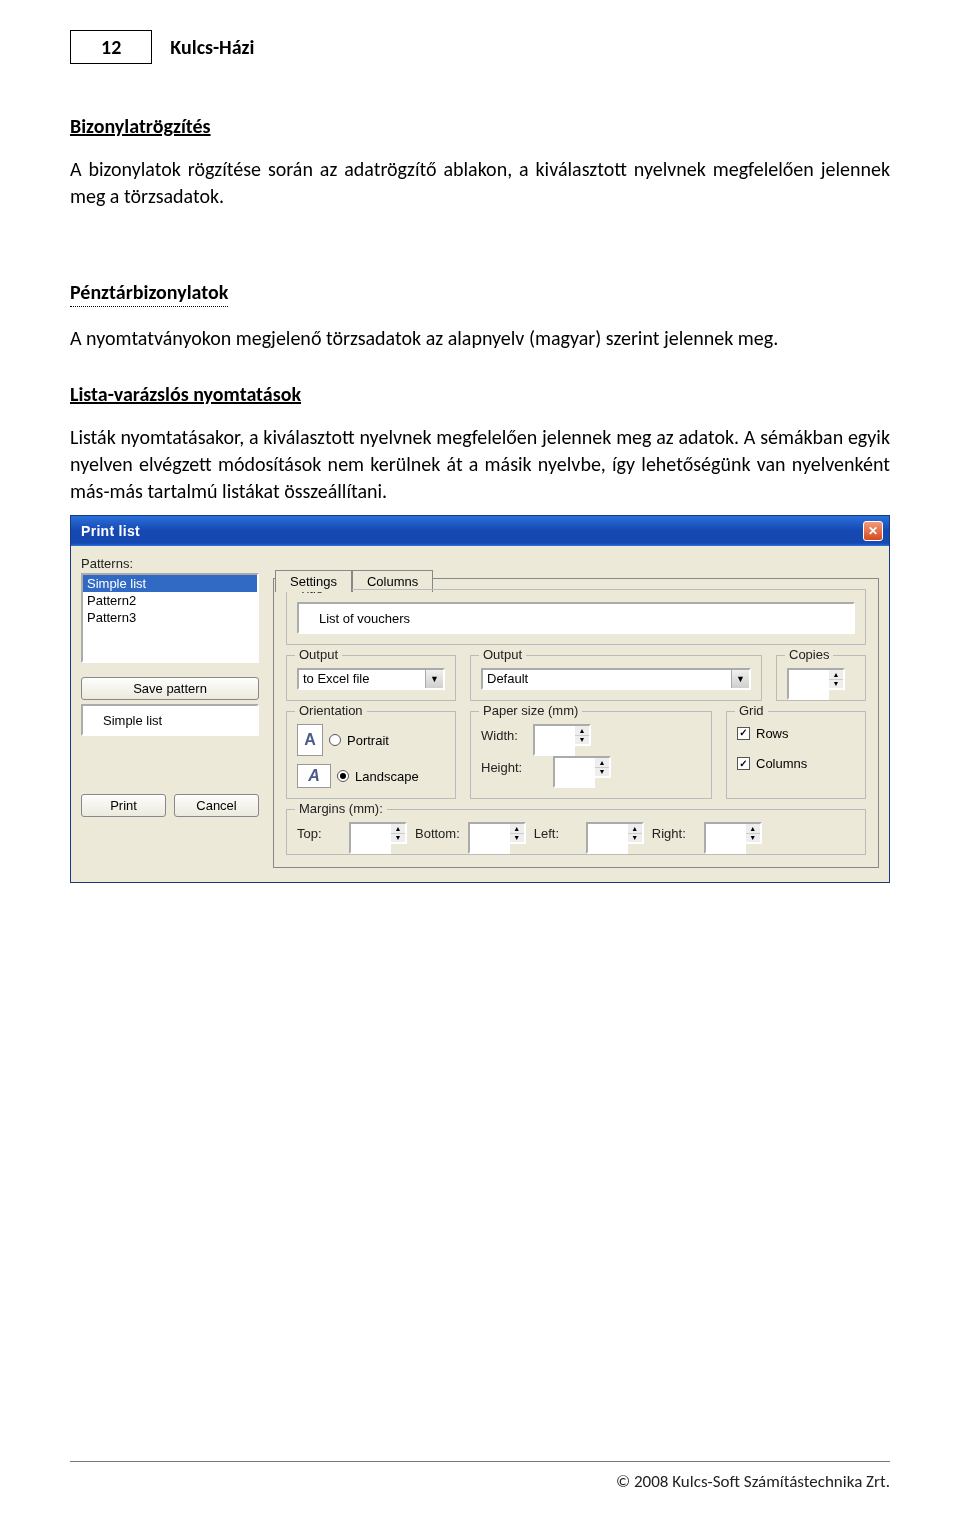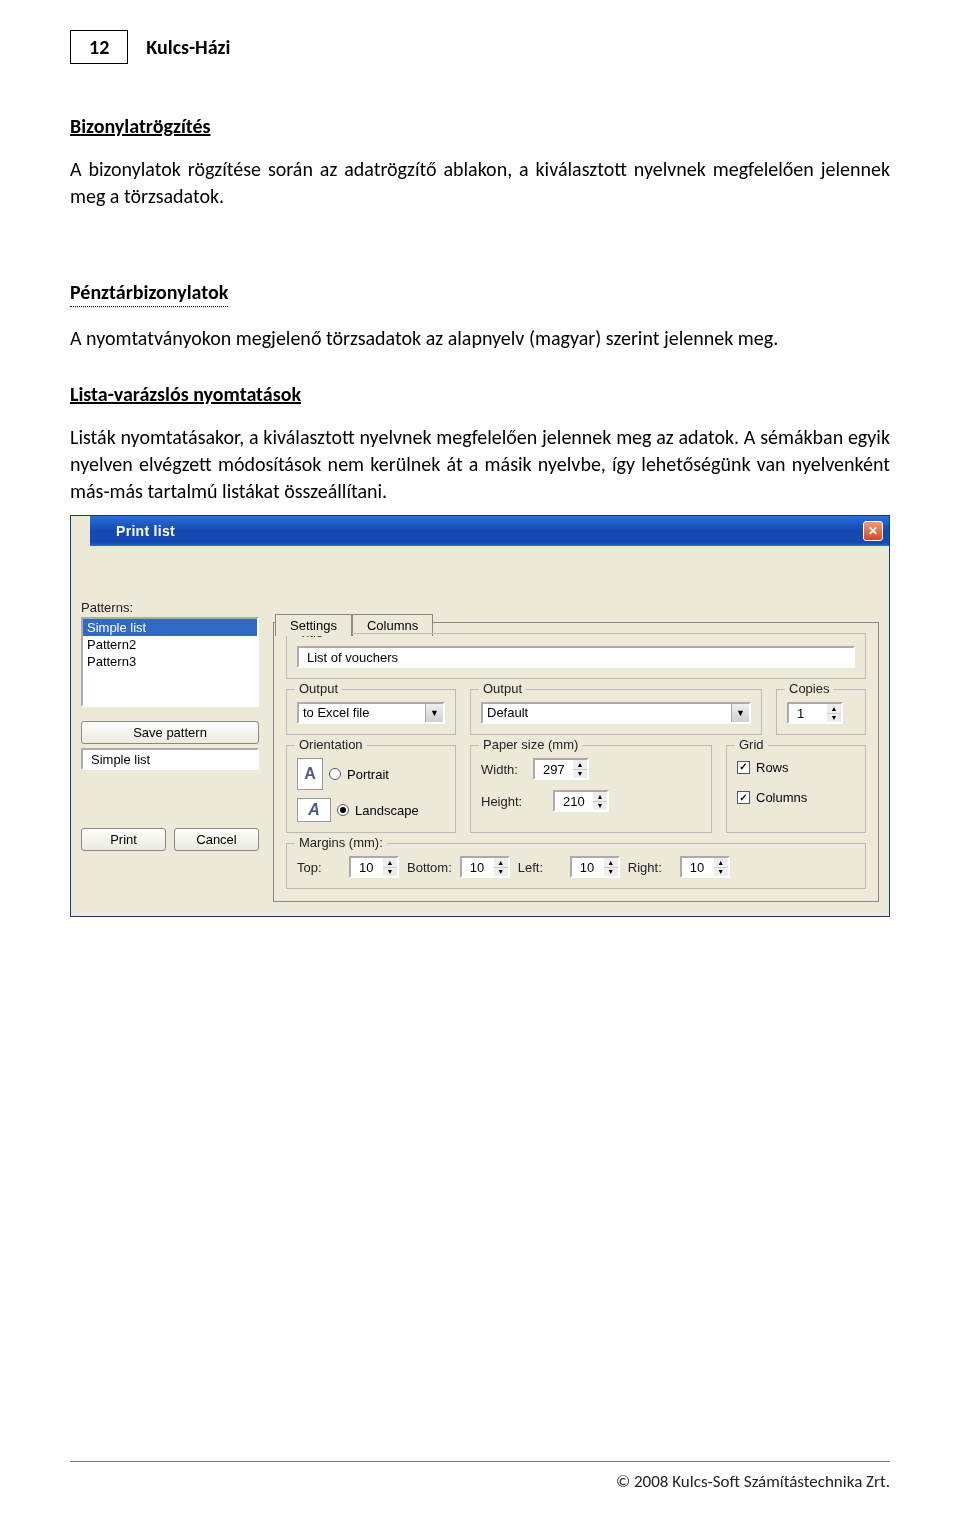--- a/index.html
+++ b/index.html
@@ -16,21 +16,21 @@
     padding: 30px 70px 60px 70px;
   }
   .page-header {
     display: flex;
     align-items: center;
     gap: 18px;
     margin-bottom: 50px;
   }
   .page-number-box {
     border: 1.5px solid #000;
-    padding: 4px 18px;
+    padding: 4px 30px;
     font-weight: bold;
     font-size: 20px;
   }
   .doc-title {
     font-weight: bold;
     font-size: 20px;
   }
   .section-heading {
     font-weight: bold;
     text-decoration: underline;
@@ -76,41 +76,39 @@
     font-size: 13px;
     color: #000;
     margin-top: 6px;
   }
   .titlebar {
     background: linear-gradient(to bottom, #2a6fdc, #1548b0 50%, #1548b0 90%, #2a6fdc);
     color: #fff;
     height: 30px;
     display: flex;
     align-items: center;
-    padding: 0 6px 0 26px;
+    padding: 0 6px 0 10px;
     font-weight: bold;
     font-size: 14px;
     justify-content: space-between;
-    margin-left: 19px;
   }
   .titlebar .title-text { letter-spacing: 0.3px; }
   .close-btn {
     width: 20px; height: 20px;
     background: linear-gradient(to bottom, #f49a7a, #d34a1f);
     border: 1px solid #fff;
     border-radius: 3px;
     display: flex; align-items: center; justify-content: center;
     color: #fff; font-size: 12px; font-weight: bold;
     cursor: default;
   }
   .dialog-body {
     display: flex;
     padding: 10px 10px 14px 10px;
     gap: 14px;
-    margin-top: 44px;
   }
   .left-col { width: 178px; display: flex; flex-direction: column; }
   .right-col { flex: 1; display: flex; flex-direction: column; }
   .lbl { font-size: 13px; color: #222; }
   .patterns-list {
     border: 2px inset #fff;
     background: #fff;
     height: 90px;
     margin-top: 2px;
     overflow: hidden;
@@ -132,22 +130,22 @@
     text-align: center;
     cursor: default;
     box-shadow: 0 1px 0 #fff inset;
     min-height: 23px;
     display: flex; align-items: center; justify-content: center;
   }
   .save-pattern-btn { margin-top: 14px; width: 100%; }
   .textinput {
     border: 2px inset #fff;
     background: #fff;
-    height: 22px;
-    padding: 1px 8px;
+    height: 32px;
+    padding: 1px 20px;
     font-size: 13px;
     font-family: inherit;
     width: 100%;
   }
   .pattern-name { margin-top: 4px; }
   .print-cancel { margin-top: 58px; display: flex; flex-direction: row; gap: 8px; align-items: center;}
   .print-cancel .winbtn { width: 92px; }
 
   .tabs { display: flex; gap: 0; margin-left: 2px; }
   .tab {

